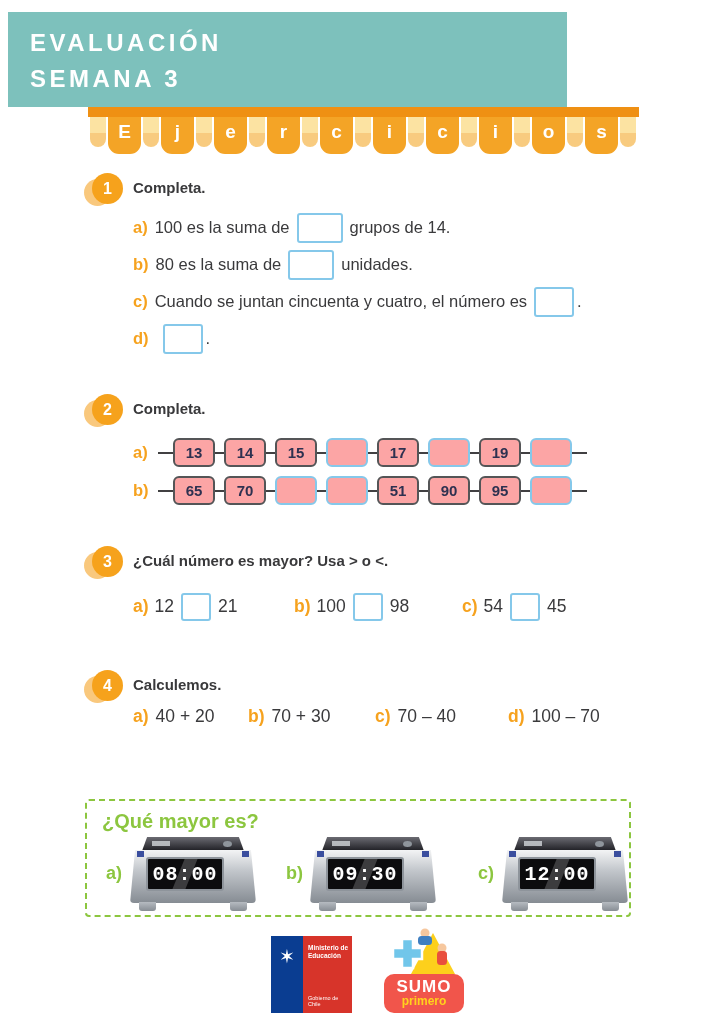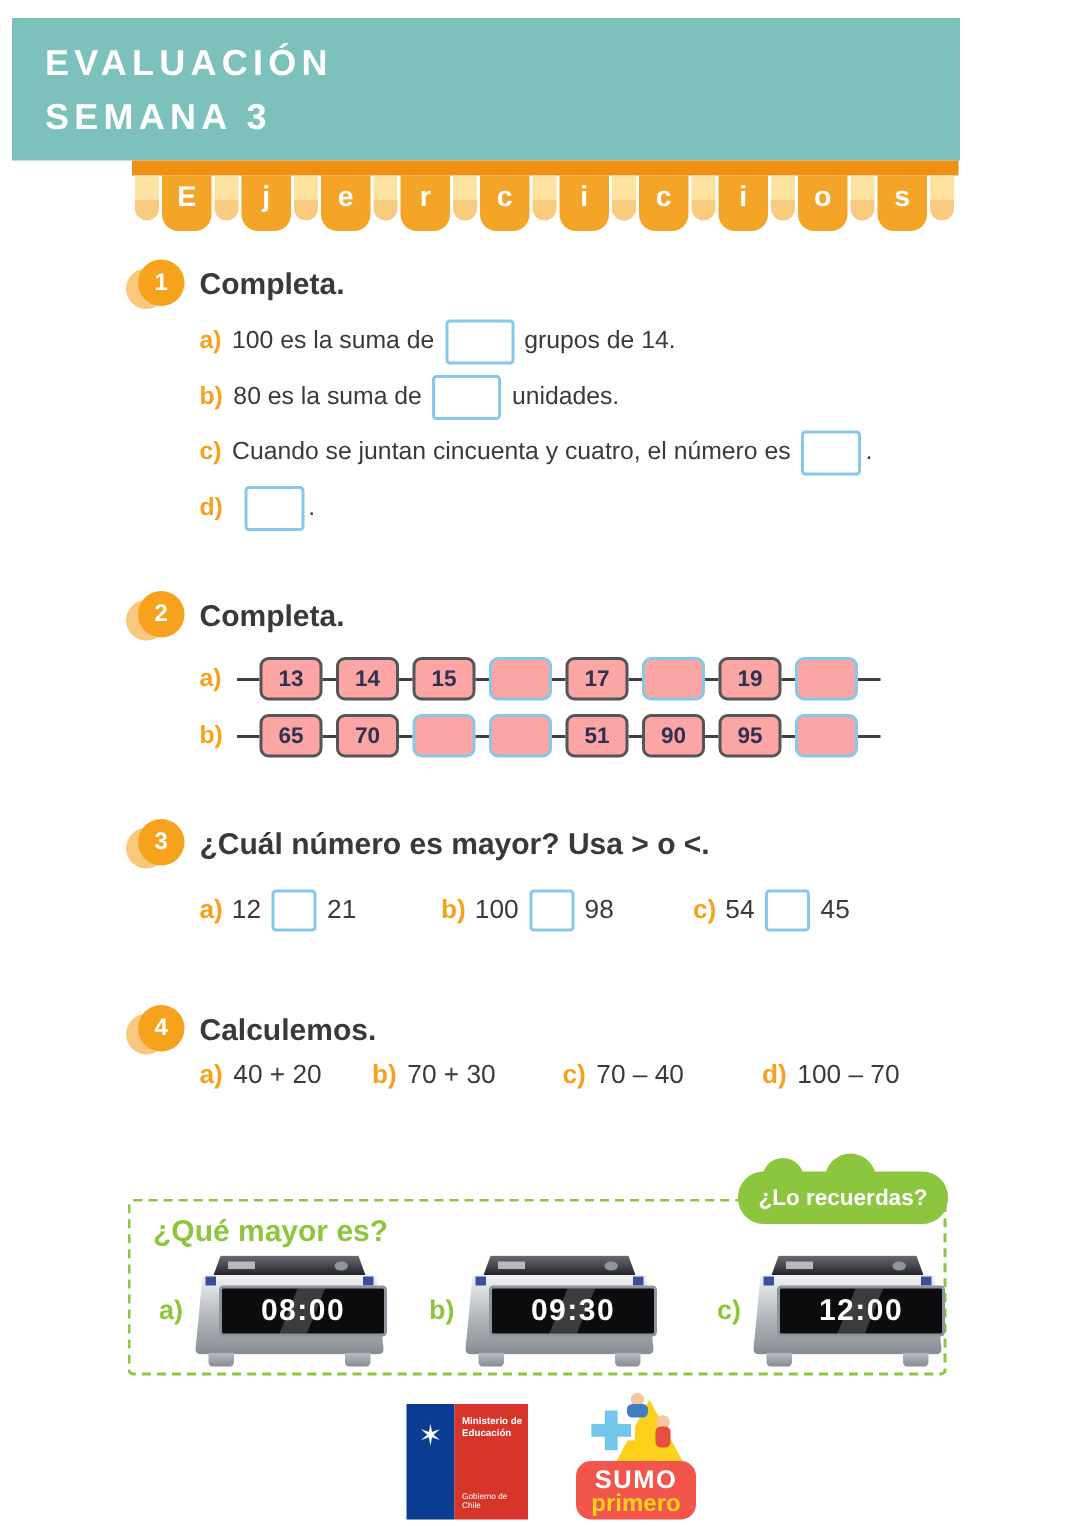--- a/index.html
+++ b/index.html
@@ -2,21 +2,21 @@
 <html><head>
 <meta charset="utf-8">
 <style>
   html,body { margin:0; padding:0; }
   body {
     width:720px; height:1017px; background:#ffffff; position:relative;
     font-family:"Liberation Sans", sans-serif; overflow:hidden;
   }
 
   
-  .header { position:absolute; left:8px; top:12px; width:632px; height:95px; background:#7dc1bc; }
+  .header { position:absolute; left:8px; top:12px; width:559px; height:95px; background:#7dc1bc; }
   .header-title { position:absolute; left:22px; top:13px; color:#fff; font-weight:bold;
     font-size:24px; letter-spacing:3.5px; line-height:1.5; }
   .header-sub { position:absolute; right:20px; bottom:13px; color:#fff; font-weight:bold;
     font-size:17px; letter-spacing:1.3px; }
 
   
   .banner { position:absolute; left:88px; top:107px; width:551px; }
   .banner-strip { height:10px; background:#ef9013; }
   .banner-tabs { display:flex; align-items:flex-start; gap:2px; padding-left:2px; }
   .tab-letter { width:33px; height:37px; background:#f4a426; border-radius:0 0 11px 11px;
@@ -25,21 +25,21 @@
   .tab-plain { width:16px; height:30px; flex:none;
     background:linear-gradient(180deg,#fce3a2 0%, #fce3a2 55%, #f8cb7f 55%, #f8cb7f 100%);
     border-radius:0 0 8px 8px; }
 
   
   .badge { position:absolute; width:31px; height:31px; }
   .badge::before { content:""; position:absolute; left:-8px; top:6px; width:27px; height:27px;
     border-radius:50%; background:#f9c87d; }
   .badge-circle { position:absolute; inset:0; border-radius:50%; background:#f6a21c; color:#fff;
     font-weight:bold; font-size:16px; display:flex; align-items:center; justify-content:center; }
-  .ex-title { position:absolute; font-size:20px; color:#39393b; font-weight:600; }
+  .ex-title { position:absolute; font-size:15px; color:#39393b; font-weight:600; }
   .item-label { color:#f6a21e; font-weight:bold; }
 
   
   .ex1-row { position:absolute; left:133px; height:27px; display:flex; align-items:center;
     font-size:16.5px; color:#3a3a3c; white-space:nowrap; }
   .ex1-row .item-label { margin-right:7px; }
   .answer-box { display:inline-block; width:42px; height:26px; border:2px solid #85c8ea;
     border-radius:3px; background:#fff; margin:0 7px; flex:none; }
   .answer-box.small { width:36px; margin-right:3px; }
 
@@ -89,24 +89,24 @@
     background:#c9ccd1; opacity:.85; }
   .c-top::after { content:""; position:absolute; right:12px; top:4px; width:9px; height:6px;
     border-radius:50%; background:#8f959c; }
   .c-body { position:absolute; left:0; top:13px; width:126px; height:53px;
     background:linear-gradient(180deg,#f3f4f5 0%,#c3c7cc 38%,#868c93 100%);
     clip-path:polygon(4% 0,96% 0,100% 100%,0 100%); border-radius:4px; }
   .c-body::before { content:""; position:absolute; left:7px; top:1px; width:7px; height:6px;
     background:#3a4e9e; }
   .c-body::after { content:""; position:absolute; right:7px; top:1px; width:7px; height:6px;
     background:#3a4e9e; }
-  .c-display { position:absolute; left:16px; top:20px; width:112px; height:34px; background:#0c0c0e;
+  .c-display { position:absolute; left:16px; top:20px; width:78px; height:34px; background:#0c0c0e;
     border:2px solid #8e949b; border-radius:3px; box-sizing:border-box; display:flex;
     align-items:center; justify-content:center; color:#fff;
-    font-family:Liberation Sans, sans-serif; font-weight:bold; font-size:20px;
+    font-family:Liberation Mono, monospace; font-weight:bold; font-size:20px;
     letter-spacing:1px; overflow:hidden; z-index:2; }
   .c-display i { position:absolute; left:42%; top:-30%; width:16%; height:160%;
     background:rgba(255,255,255,.2); transform:rotate(22deg); }
   .clock .foot-l, .clock .foot-r { position:absolute; bottom:0; width:17px; height:9px;
     background:linear-gradient(#b6bbc1,#878d94); border-radius:0 0 3px 3px; }
   .clock .foot-l { left:9px; } .clock .foot-r { right:9px; }
 
   
   .ministry { position:absolute; left:271px; top:936px; width:81px; height:77px; display:flex; }
   .min-blue { width:32px; background:#0a3d91; color:#fff; display:flex; align-items:flex-start;
@@ -114,21 +114,21 @@
   .min-red { flex:1; background:#d7342a; position:relative; color:#fff; }
   .min-red .t1 { position:absolute; top:8px; left:5px; font-size:6.5px; line-height:1.3;
     font-weight:bold; }
   .min-red .t3 { position:absolute; bottom:6px; left:5px; font-size:5.5px; }
 
   .sumo { position:absolute; left:384px; top:927px; width:80px; height:86px; }
   .sumo-box { position:absolute; left:0; top:47px; width:80px; height:39px; background:#f1554b;
     border-radius:10px; text-align:center; }
   .sumo-box .s1 { color:#fff; font-weight:bold; font-size:17px; letter-spacing:1px;
     line-height:1.15; margin-top:3px; }
-  .sumo-box .s2 { color:#ffd21c; font-weight:bold; font-size:16px; margin-top:-3px; }
+  .sumo-box .s2 { color:#ffd21c; font-weight:bold; font-size:12px; margin-top:-3px; }
 </style>
 </head>
 <body>
 
 <div class="header">
   <div class="header-title">
     <div>EVALUACIÓN</div>
     <div>SEMANA 3</div>
   </div>
 </div>
@@ -279,21 +279,20 @@
       <span class="item-label">c)</span>
       <span>70 – 40</span>
     </div>
     <div class="op" style="left: 508px;">
       <span class="item-label">d)</span>
       <span>100 – 70</span>
     </div>
   </div>
 
 <div class="recall">
-  <div class="recall-badge">¿Lo recuerdas?</div>
   <div class="recall-q">¿Qué mayor es?</div>
   <div id="clocks">
       <span class="clock-label" style="left: 19px; top: 62px;">a)</span>
       <div class="clock" style="left: 43px; top: 36px;">
         <div class="c-top"></div>
         <div class="c-body"></div>
         <div class="c-display">08:00<i></i></div>
         <div class="foot-l"></div>
         <div class="foot-r"></div>
       </div>

